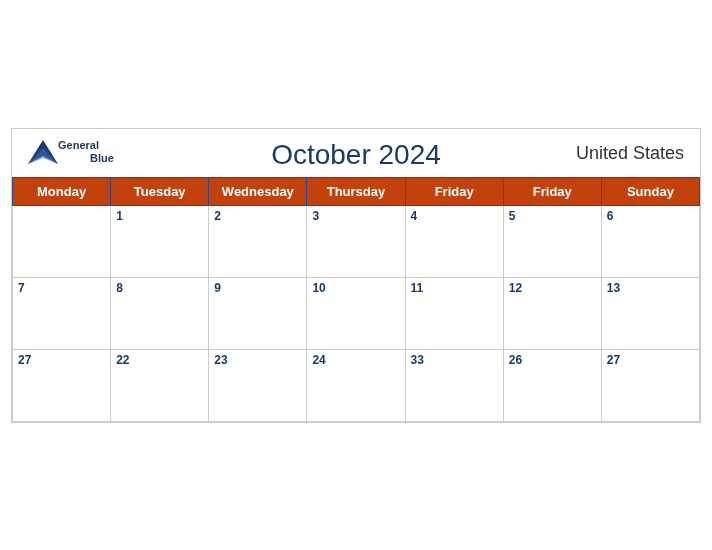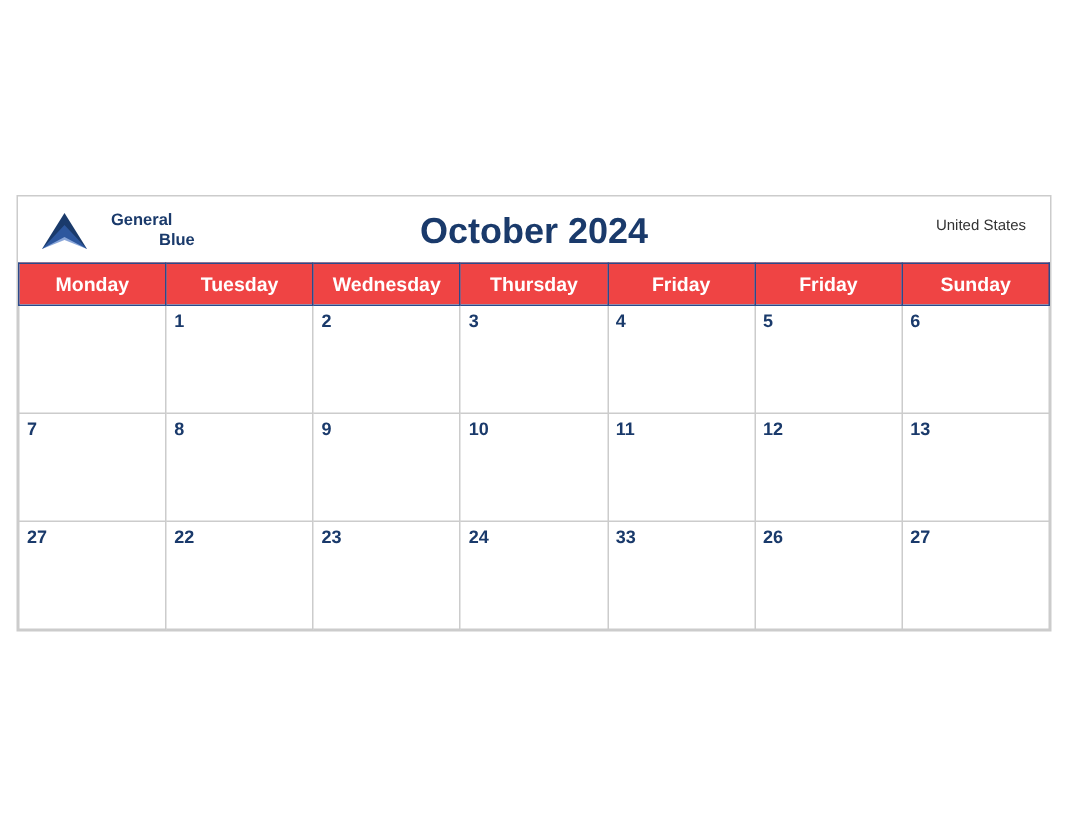--- a/index.html
+++ b/index.html
@@ -21,35 +21,35 @@
       display: flex;
       align-items: center;
       justify-content: center;
       padding: 10px 16px 6px;
       position: relative;
     }
     .country-label {
       position: absolute;
       right: 16px;
       top: 14px;
-      font-size: 10px;
+      font-size: 18px;
       color: #333;
     }
     .month-title {
-      font-size: 24px;
-      font-weight: bold;
+      font-size: 28px;
+      font-weight: normal;
       color: #1a3a6b;
       text-align: center;
     }
     .calendar-grid {
       width: 100%;
       border-collapse: collapse;
     }
     .calendar-grid th {
-      background-color: #ef4444;
+      background-color: #c2410c;
       color: #fff;
       text-align: center;
       padding: 6px 4px;
       font-size: 13px;
       font-weight: bold;
       border: 1px solid #2a4a8b;
     }
     .calendar-grid td {
       border: 1px solid #ccc;
       vertical-align: top;
@@ -71,21 +71,21 @@
       color: #555;
       display: block;
       margin-top: 2px;
     }
     .empty-cell {
       background: #fff;
     }
     .logo-container {
       display: flex;
       align-items: center;
-      gap: 16px;
+      gap: 0;
     }
     .logo-bird {
       width: 30px;
       height: 24px;
     }
     .logo-text-wrapper {
       display: flex;
       flex-direction: column;
       line-height: 1.1;
     }

